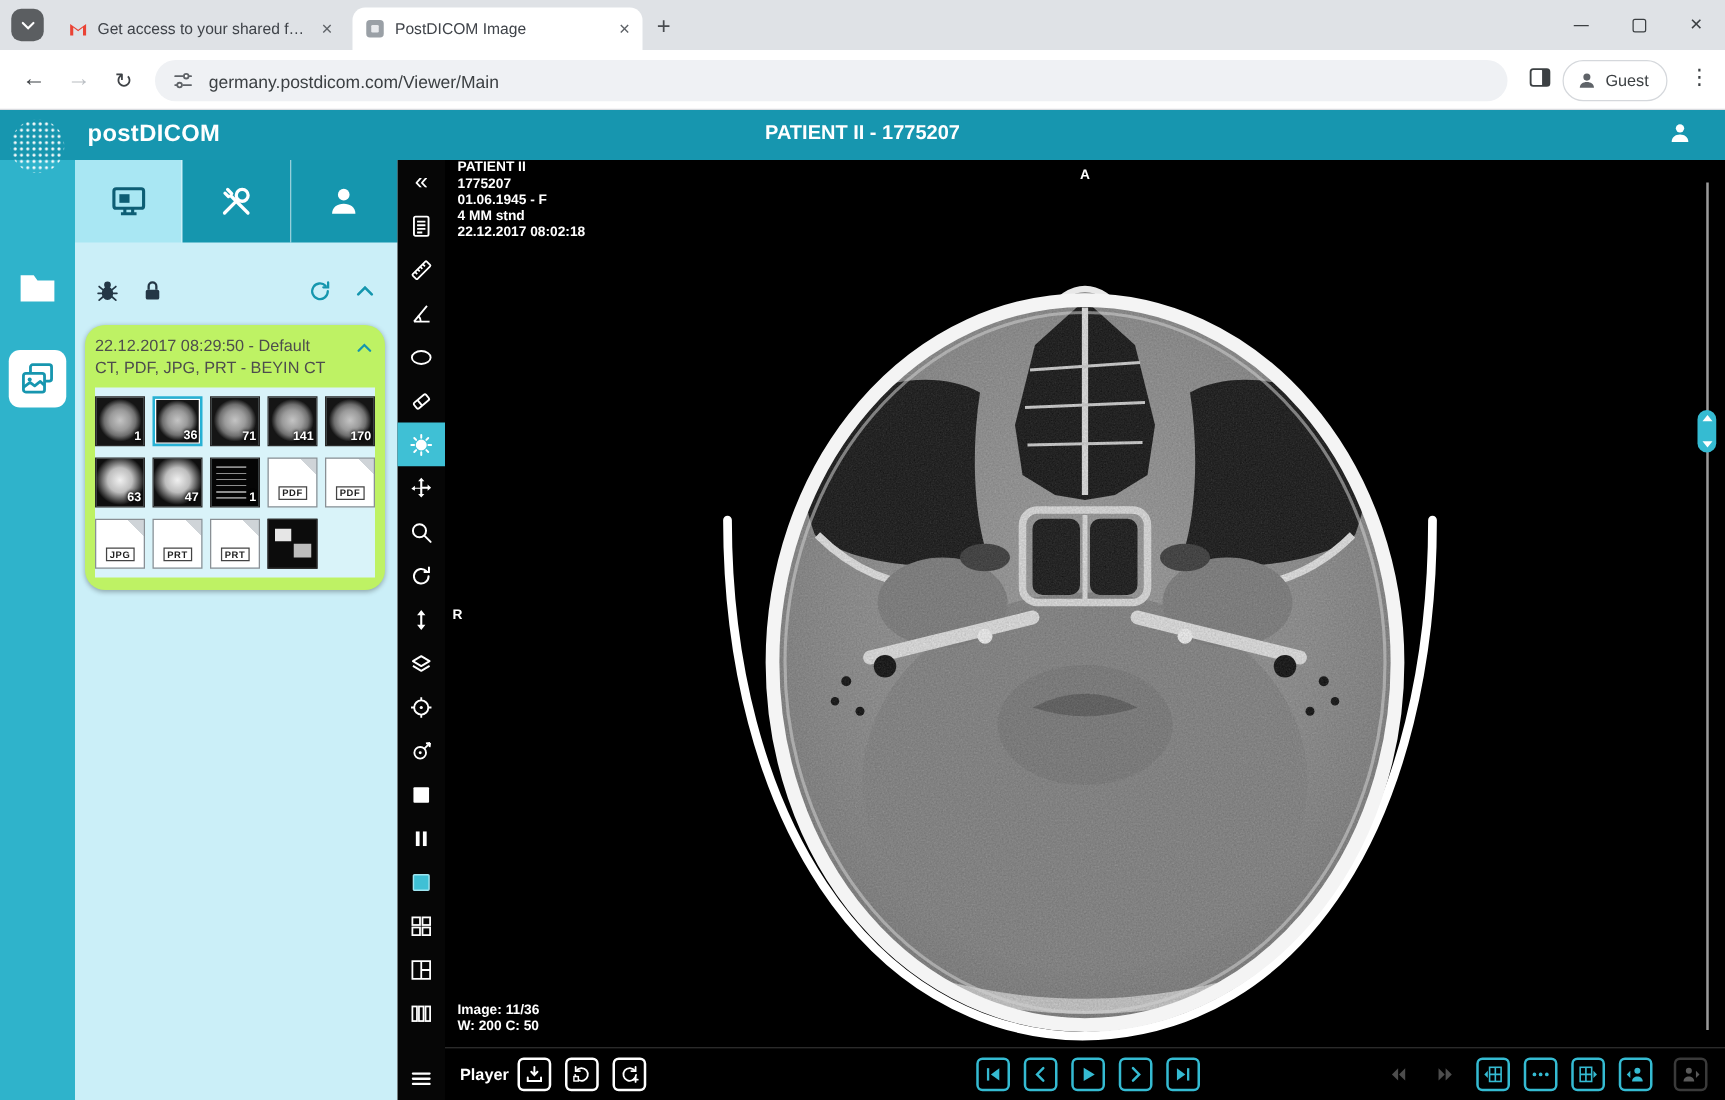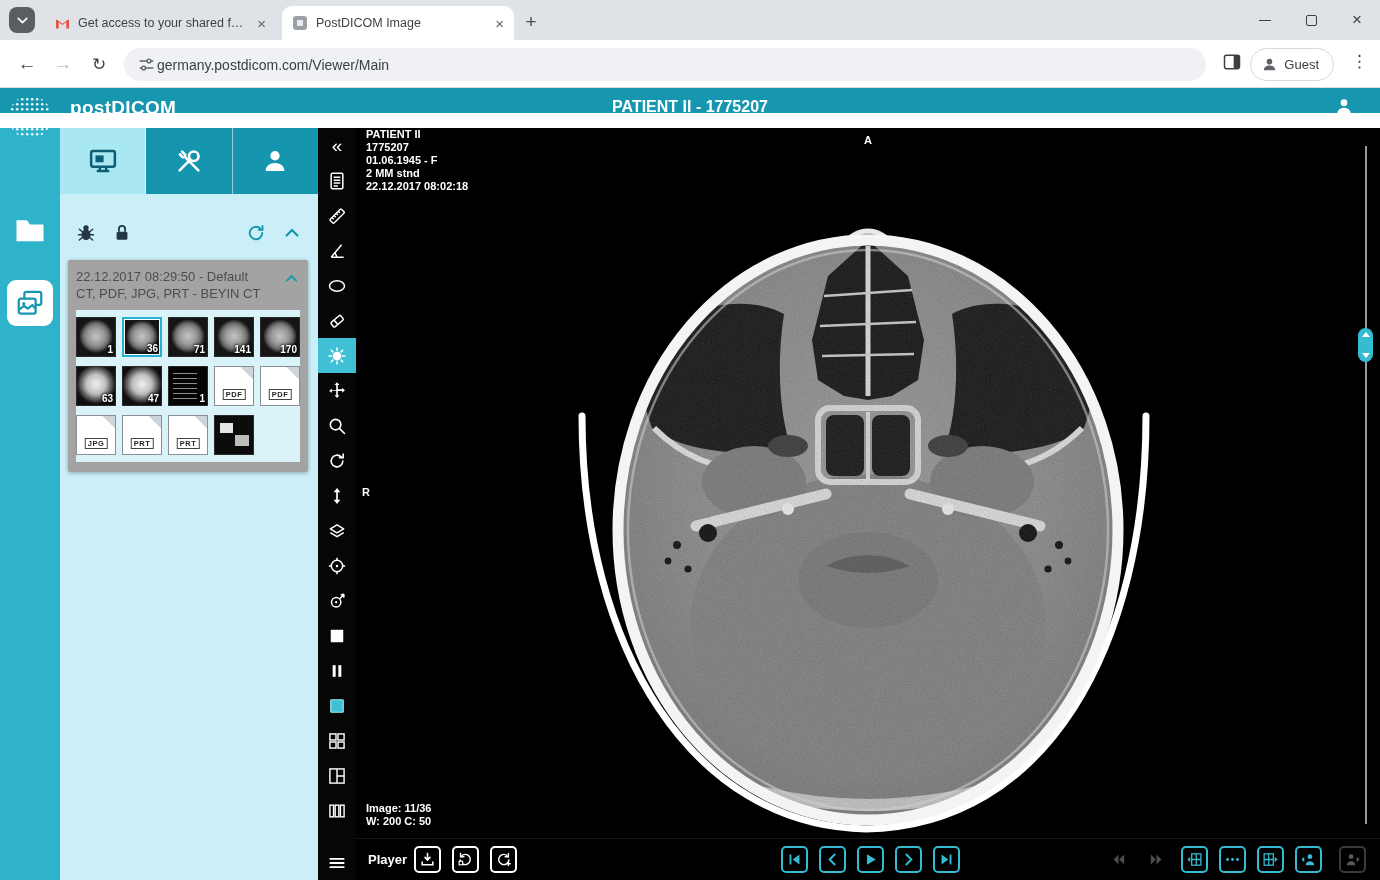--- a/index.html
+++ b/index.html
@@ -22,49 +22,49 @@
   .pdfav::after{content:"";position:absolute;inset:4px;background:#e8eaed;border-radius:1px}
   .newtab{position:absolute;left:518px;top:9px;width:26px;height:26px;display:grid;place-items:center;color:#494c50;font-size:19px}
   .wctrls{position:absolute;right:0;top:0;height:40px;display:flex}
   .wc{width:46px;display:grid;place-items:center;color:#3c4043}
   .mini{width:12px;border-top:1.6px solid #3c4043}
   .maxi{width:11px;height:11px;border:1.6px solid #3c4043;border-radius:2px}
   .wc.close{font-size:17px}
 
   .navbar{position:absolute;left:0;top:40px;right:0;height:48px;background:#fff;border-bottom:1px solid #dadce0}
   .nbtn{position:absolute;top:7px;width:34px;height:34px;display:grid;place-items:center;font-size:19px;color:#3e4246;border-radius:50%}
-  .omnibox{position:absolute;left:124px;top:8px;width:1082px;height:33px;background:#eff1f4;border-radius:17px;display:flex;align-items:center;padding:0 14px;gap:2px}
+  .omnibox{position:absolute;left:124px;top:8px;width:1082px;height:33px;background:#eff1f4;border-radius:17px;display:flex;align-items:center;padding:0 14px;gap:12px}
   .omnitext{font-size:14px;color:#3c4043}
   .sideicon{position:absolute;top:12px;right:138px}
   .guest{position:absolute;top:8px;right:46px;height:33px;border:1px solid #d5d8dc;border-radius:17px;display:flex;align-items:center;gap:6px;padding:0 14px 0 10px;color:#3c4043;font-size:13px;background:#fff}
   .kebab{position:absolute;top:11px;right:12px;font-size:17px;color:#3c4043}
 
   
-  .appheader{position:absolute;left:0;top:88px;right:0;height:25px;background:var(--teal)}
+  .appheader{position:absolute;left:0;top:88px;right:0;height:40px;background:var(--teal)}
   .logo{position:absolute;left:70px;top:9px;font-size:19px;font-weight:bold;color:#fff;letter-spacing:.3px}
   .apptitle{position:absolute;left:50%;transform:translateX(-50%);top:10px;color:#fff;font-weight:bold;font-size:16px}
   .headeruser{position:absolute;right:26px;top:8px;color:#fff}
 
   
   .leftstrip{position:absolute;left:0;top:128px;bottom:0;width:60px;background:var(--teal-light)}
   .bublogo{position:absolute;left:5px;top:92px;z-index:5}
   .stripfolder{position:absolute;left:12px;top:84px;color:#fff}
   .striptile{position:absolute;left:7px;top:152px;width:46px;height:46px;background:#fff;border-radius:9px;display:grid;place-items:center;color:var(--teal)}
 
   
   .leftpanel{position:absolute;left:60px;top:128px;bottom:0;width:258px;background:var(--panel)}
   .ptabs{display:flex;height:66px}
   .ptab{flex:1;display:grid;place-items:center;background:#1596AE;border-right:1px solid rgba(255,255,255,.55);color:#fff}
   .ptab:last-child{border-right:none}
   .ptab.sel{background:#A9E7F3;color:#0d5e74}
   .panelrow{height:50px;display:flex;align-items:center;padding:0 16px;gap:16px;margin-top:14px}
   .panelrow .sp{flex:1}
   .dkicon{color:#243746}
   .tlicon{color:#1596AE}
-  .card{margin:2px 10px 0 8px;background:#a3a3a3;border-radius:2px;box-shadow:0 1px 4px rgba(0,0,0,.3);padding:8px 8px 10px}
+  .card{margin:2px 10px 0 8px;background:#bef264;border-radius:16px;box-shadow:0 1px 4px rgba(0,0,0,.3);padding:8px 8px 10px}
   .cardhead{display:flex;align-items:flex-start}
   .cardtitle{font-size:13px;color:#4d4d4d;line-height:17px;flex:1}
   .cardchev{color:#1596AE;margin-top:2px}
   .cardbody{margin-top:8px;background:#D9F3F9;padding:7px 3px;display:grid;grid-template-columns:repeat(5,40px);gap:9px 6px;justify-content:center}
   .thumb{width:40px;height:40px;position:relative;border:1px solid #2a2a2a;background:#141414}
   .thumb.ct{background:radial-gradient(circle at 50% 48%, #c4c4c4 0%, #9a9a9a 30%, #6f6f6f 46%, #151515 62%)}
   .thumb.ct-bright{background:radial-gradient(circle at 50% 45%, #f0f0f0 0%, #bdbdbd 35%, #4a4a4a 58%, #0f0f0f 70%)}
   .thumb.scout{background:linear-gradient(#050505,#050505);}
   .thumb.scout::before{content:"";position:absolute;left:4px;top:6px;right:10px;height:26px;
     background:repeating-linear-gradient(180deg, rgba(255,255,255,.55) 0 1px, transparent 1px 5px)}
@@ -525,21 +525,21 @@
       </g>
 
       <ellipse cx="512" cy="402" rx="250" ry="290" fill="none" stroke="#f4f4f4" stroke-width="11"></ellipse>
       <ellipse cx="512" cy="402" rx="240" ry="280" fill="none" stroke="#cfcfcf" stroke-width="2.5" opacity="0.55"></ellipse>
     </svg>
 
     <div class="ovl ovl-patient">
       <div>PATIENT II</div>
       <div>1775207</div>
       <div>01.06.1945 - F</div>
-      <div>2 MM stnd</div>
+      <div>4 MM stnd</div>
       <div>22.12.2017 08:02:18</div>
     </div>
     <div class="ovl ovl-a">A</div>
     <div class="ovl ovl-r">R</div>
     <div class="ovl ovl-counter">
       <div>Image: 11/36</div>
       <div>W: 200 C: 50</div>
     </div>
 
     <div class="vtrack"></div>

